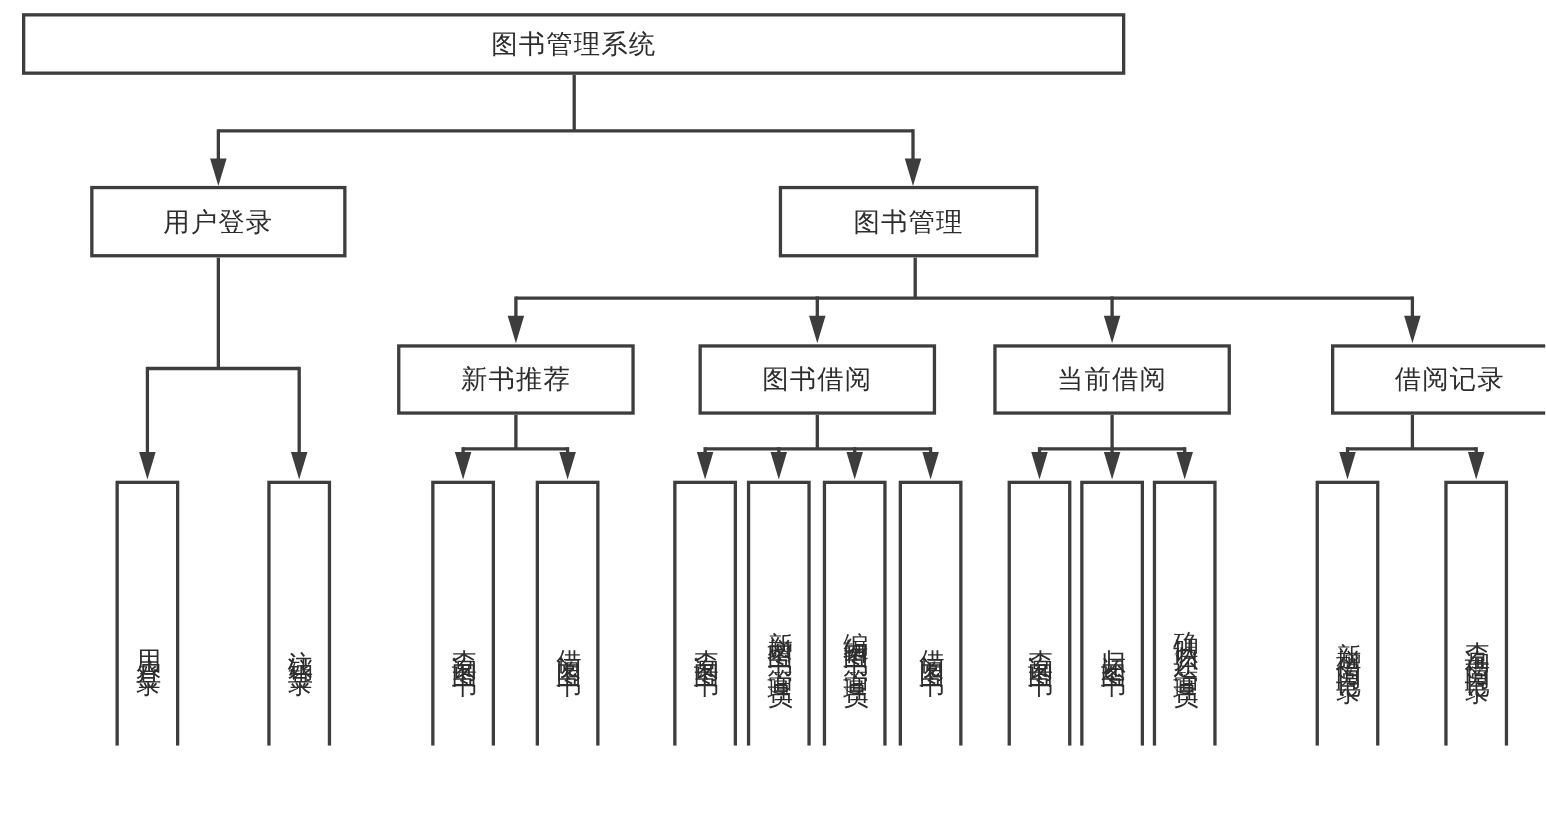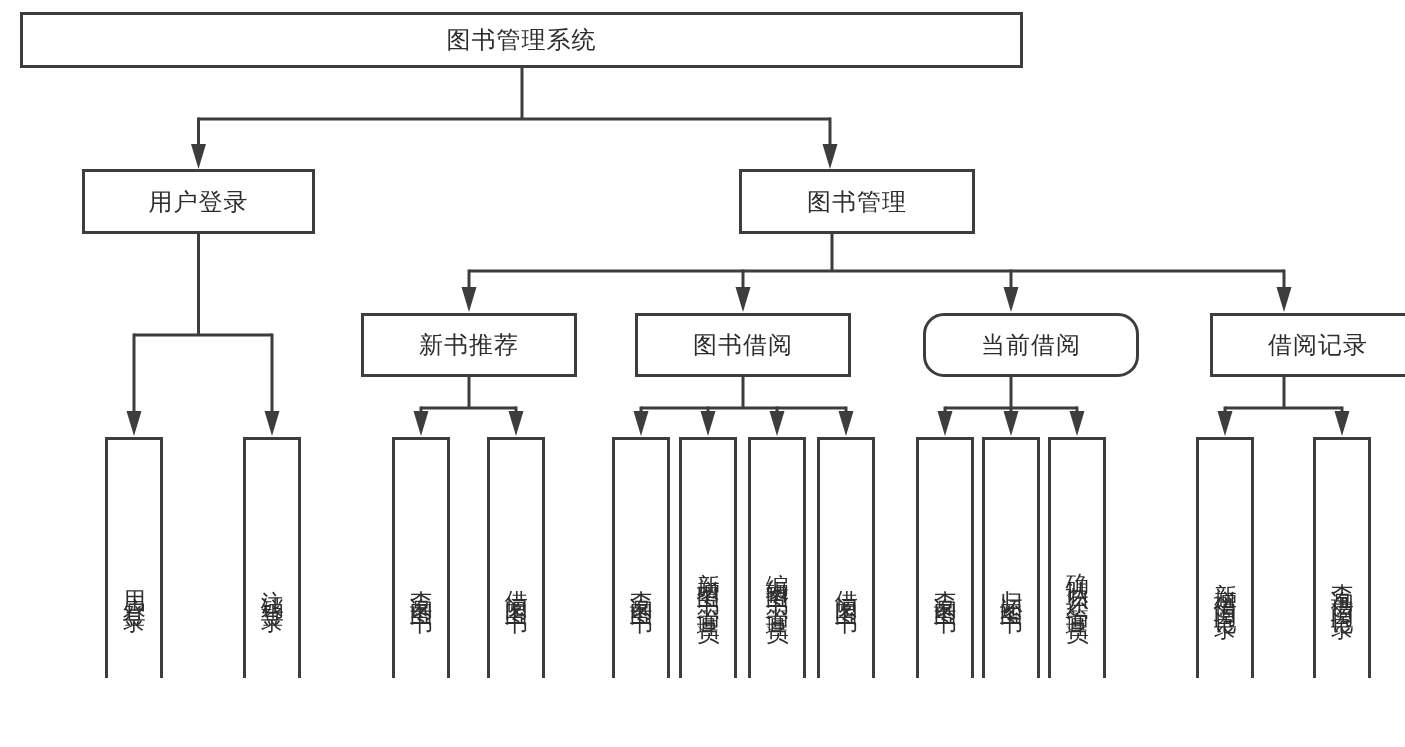--- a/index.html
+++ b/index.html
@@ -130,31 +130,31 @@
     </g>
   </svg>
 
   <div class="node hbox" style="left:20px; top:12px; width:1003px; height:56px;">
     <span>图书管理系统</span>
   </div>
 
   <div class="node hbox" style="left:82px; top:169px; width:233px; height:65px;">
     <span>用户登录</span>
   </div>
-  <div class="node hbox" style="left:739px; top:169px; width:236px; height:65px;">
+  <div class="node hbox" style="left:708px; top:169px; width:236px; height:65px;">
     <span>图书管理</span>
   </div>
 
   <div class="node hbox" style="left:361px; top:313px; width:216px; height:64px;">
     <span>新书推荐</span>
   </div>
   <div class="node hbox" style="left:635px; top:313px; width:216px; height:64px;">
     <span>图书借阅</span>
   </div>
-  <div class="node hbox" style="left:923px; top:313px; width:216px; height:64px;border-radius:21px;">
+  <div class="node hbox" style="left:903px; top:313px; width:216px; height:64px;">
     <span>当前借阅</span>
   </div>
   <div class="node hbox" style="left:1176px; top:313px; width:216px; height:64px;margin-left:34px;">
     <span>借阅记录</span>
   </div>
 
   <div class="node vbox" style="left:105px;">
     <span class="vtext">用户登录</span>
   </div>
   <div class="node vbox" style="left:243px;">

